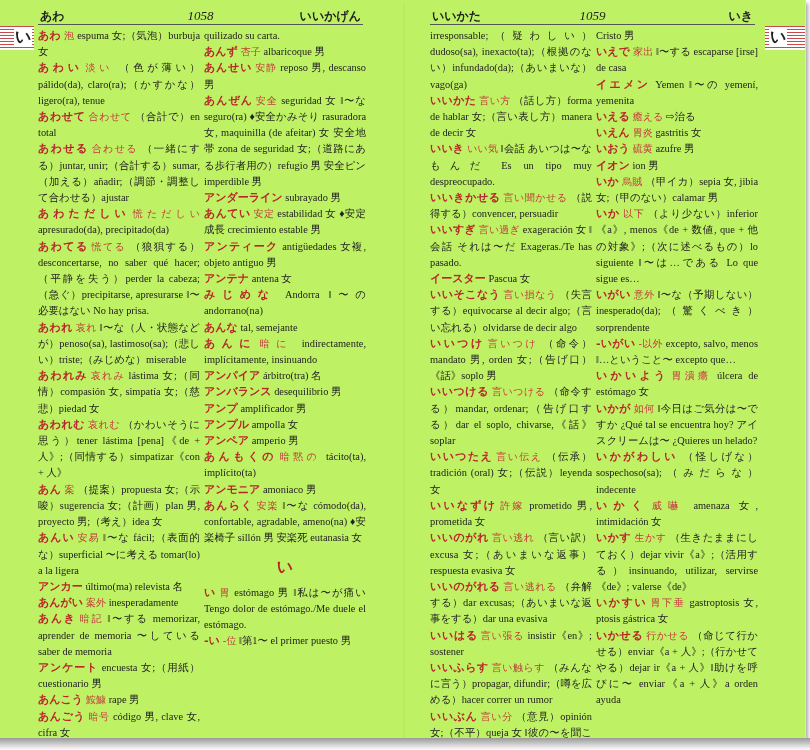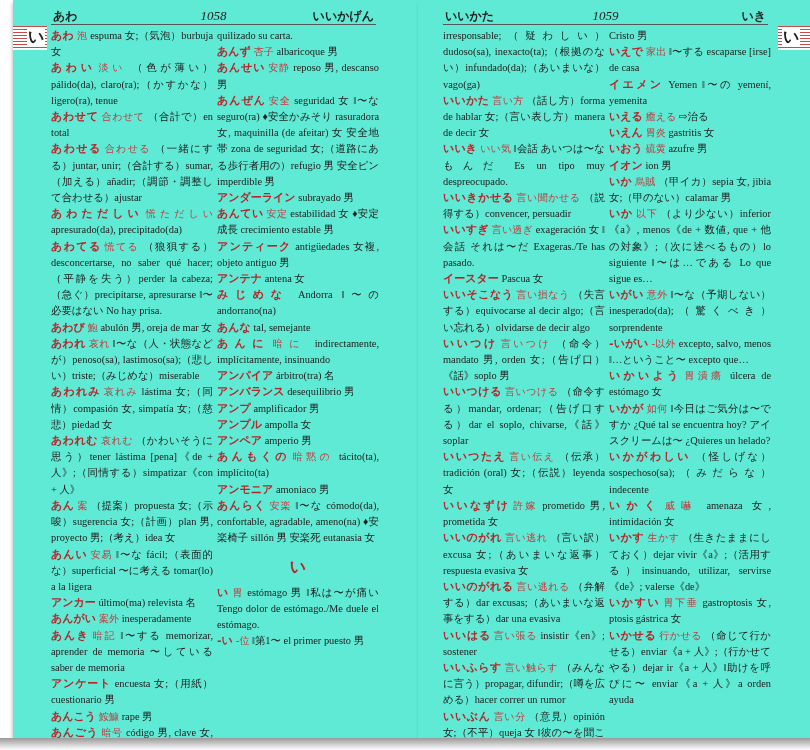--- a/index.html
+++ b/index.html
@@ -8,23 +8,22 @@
     background:#ffffff;
     font-family:"Liberation Serif","DejaVu Serif",serif;
     color:#222;
     position:relative;
   }
   .spread {
     position:absolute; left:0; top:0; width:810px; height:750px;
     background:#fff;
   }
   .page {
-    position:absolute; top:0; height:738px; background:#5eead4;
+    position:absolute; top:0; height:738px; background:#bef264;
     overflow:hidden;
-    margin-left:13px;
   }
   .page.left  { left:0; width:405px; box-shadow: 0 3px 4px rgba(0,0,0,0.35); }
   .page.right { left:405px; width:400px; box-shadow: 2px 3px 4px rgba(0,0,0,0.35); border-right:1px solid #ddd; }
   .spread-bottom {
     position:absolute; left:0; top:738px; width:810px; height:12px;
     background:linear-gradient(#999,#fff);
   }
   .header {
     position:absolute; top:8px; height:16px;
     border-bottom:1px solid #555;
@@ -79,21 +78,20 @@
     <div class="tab">
         <span>い</span>
       </div>
     <div class="col c1" id="L1">
         <p class="entry"><span class="hw">あわ</span><span class="kj">泡</span><span> espuma 女;（気泡）burbuja 女</span></p>
         <p class="entry"><span class="hw">あわい</span><span class="kj">淡い</span><span> （色が薄い）pálido(da), claro(ra);（かすかな）ligero(ra), tenue</span></p>
         <p class="entry"><span class="hw">あわせて</span><span class="kj">合わせて</span><span> （合計で）en total</span></p>
         <p class="entry"><span class="hw">あわせる</span><span class="kj">合わせる</span><span> （一緒にする）juntar, unir;（合計する）sumar,（加える）añadir;（調節・調整して合わせる）ajustar</span></p>
         <p class="entry"><span class="hw">あわただしい</span><span class="kj">慌ただしい</span><span> apresurado(da), precipitado(da)</span></p>
         <p class="entry"><span class="hw">あわてる</span><span class="kj">慌てる</span><span> （狼狽する）desconcertarse, no saber qué hacer;（平静を失う）perder la cabeza;（急ぐ）precipitarse, apresurarse ‖〜必要はない No hay prisa.</span></p>
-        <p class="entry"><span class="hw">あわび</span><span class="kj">鮑</span><span> abulón 男, oreja de mar 女</span></p>
         <p class="entry"><span class="hw">あわれ</span><span class="kj">哀れ</span><span> ‖〜な（人・状態などが）penoso(sa), lastimoso(sa);（悲しい）triste;（みじめな）miserable</span></p>
         <p class="entry"><span class="hw">あわれみ</span><span class="kj">哀れみ</span><span> lástima 女;（同情）compasión 女, simpatía 女;（慈悲）piedad 女</span></p>
         <p class="entry"><span class="hw">あわれむ</span><span class="kj">哀れむ</span><span> （かわいそうに思う）tener lástima [pena]《de + 人》;（同情する）simpatizar《con + 人》</span></p>
         <p class="entry"><span class="hw">あん</span><span class="kj">案</span><span> （提案）propuesta 女;（示唆）sugerencia 女;（計画）plan 男, proyecto 男;（考え）idea 女</span></p>
         <p class="entry"><span class="hw">あんい</span><span class="kj">安易</span><span> ‖〜な fácil;（表面的な）superficial 〜に考える tomar(lo) a la ligera</span></p>
         <p class="entry"><span class="hw">アンカー</span><span> último(ma) relevista 名</span></p>
         <p class="entry"><span class="hw">あんがい</span><span class="kj">案外</span><span> inesperadamente</span></p>
         <p class="entry"><span class="hw">あんき</span><span class="kj">暗記</span><span> ‖〜する memorizar, aprender de memoria 〜している saber de memoria</span></p>
         <p class="entry"><span class="hw">アンケート</span><span> encuesta 女;（用紙）cuestionario 男</span></p>
         <p class="entry"><span class="hw">あんこう</span><span class="kj">鮟鱇</span><span> rape 男</span></p>

